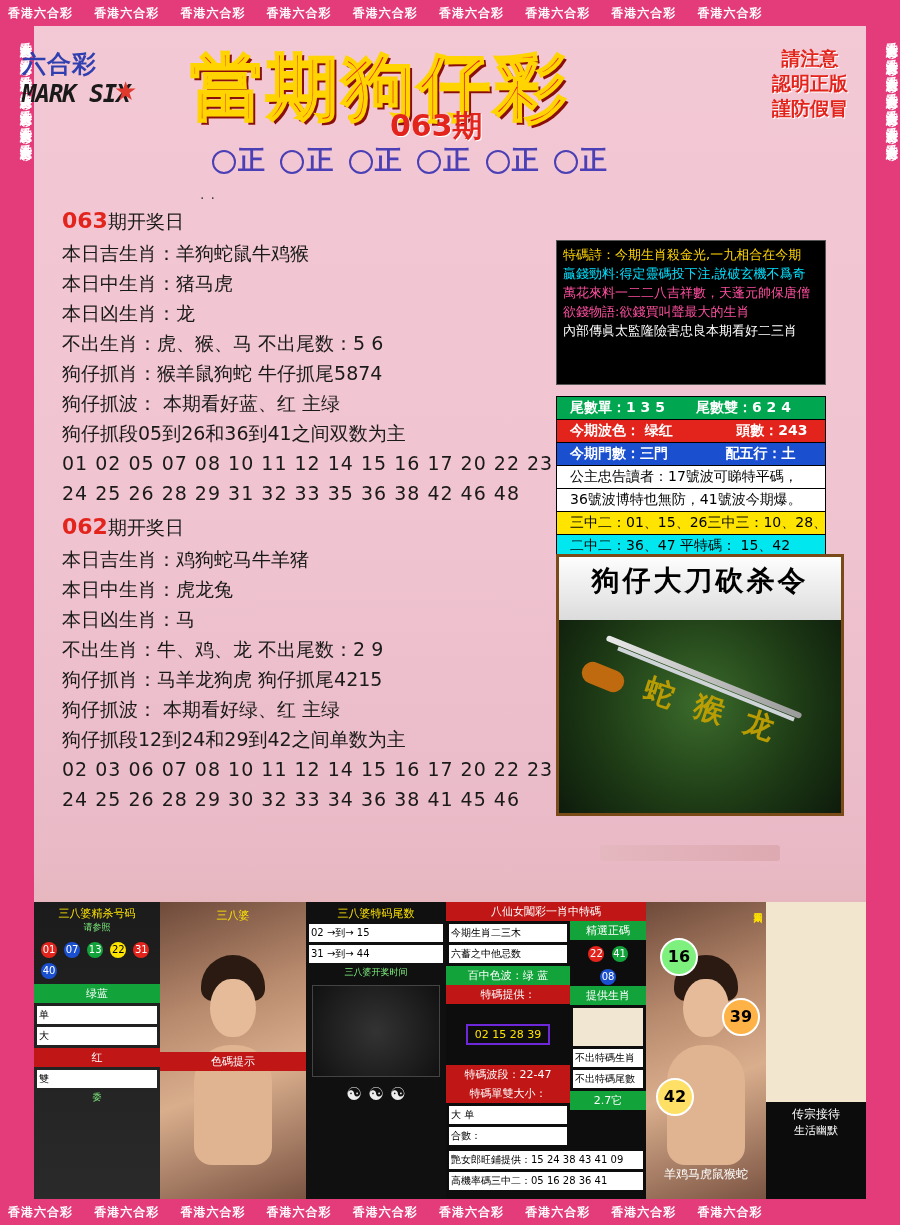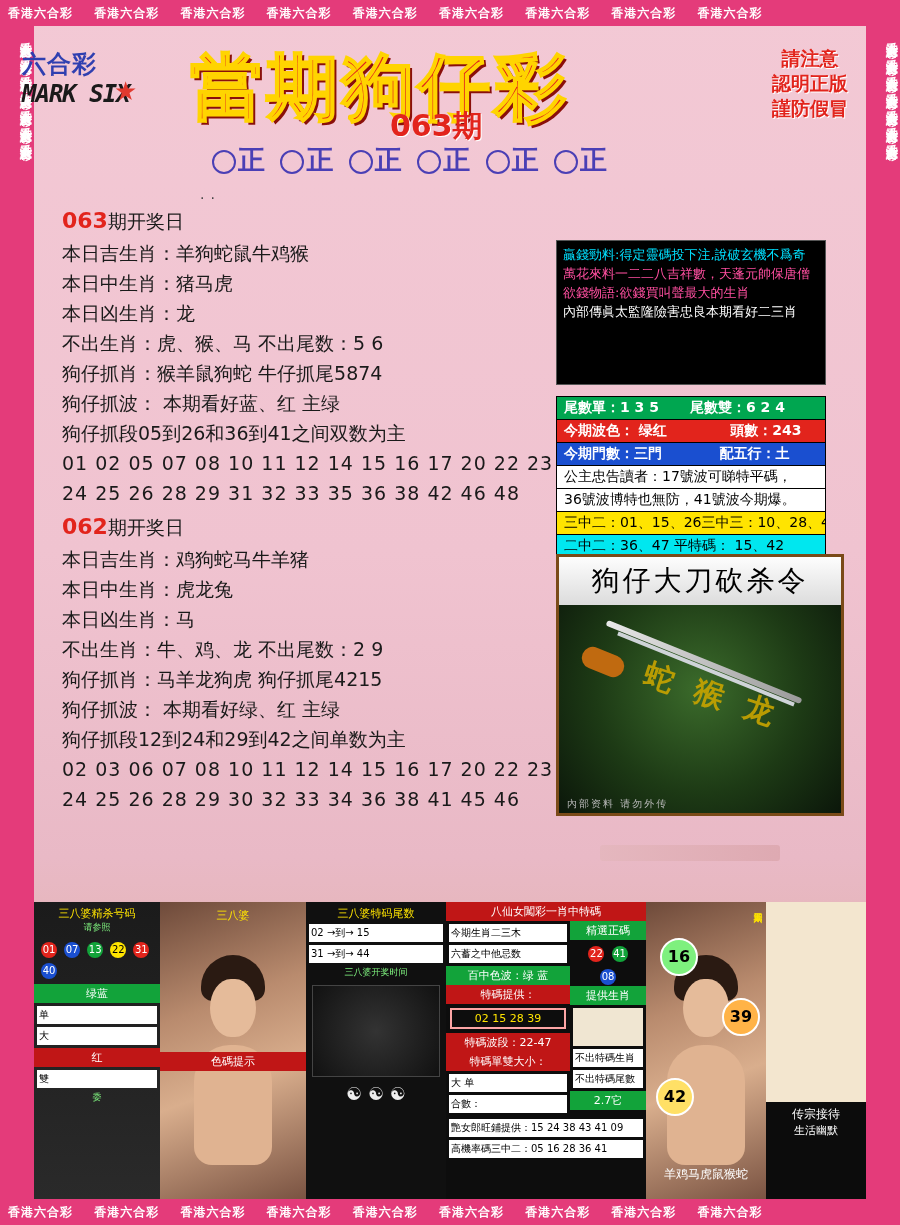--- a/index.html
+++ b/index.html
@@ -45,30 +45,30 @@
   .poem{position:absolute;left:556px;top:240px;width:270px;height:145px;background:#000;border:1px solid #555;padding:4px 6px;box-sizing:border-box;font-size:13px;line-height:19px;}
   .poem .r1{color:#ffd400;}
   .poem .r2{color:#00e0ff;}
   .poem .r3{color:#ff4fa0;}
   .poem .r4{color:#ff4fa0;}
   .poem .r5{color:#ffffff;}
 
   .tbl{position:absolute;left:556px;top:396px;width:270px;border:1px solid #000;box-sizing:border-box;font-size:14px;}
   .tbl .row{display:flex;border-bottom:1px solid #000;}
   .tbl .row:last-child{border-bottom:none;}
-  .tbl .cell{padding:2px 7px;box-sizing:border-box;white-space:nowrap;overflow:hidden;}
+  .tbl .cell{padding:2px 13px;box-sizing:border-box;white-space:nowrap;overflow:hidden;}
   .r-green{background:#00a650;color:#fff;font-weight:bold;}
   .r-red{background:#e2241c;color:#fff;font-weight:bold;}
   .r-blue{background:#1a4fd0;color:#fff;font-weight:bold;}
   .r-white{background:#fff;color:#000;}
   .r-yellow{background:#ffe400;color:#000;}
   .r-cyan{background:#00e7ef;color:#000;}
 
   .knifebox{position:absolute;left:556px;top:554px;width:288px;height:262px;border:3px solid #7a4a18;background:#111;box-sizing:border-box;overflow:hidden;}
-  .knifebox .kt{height:48px;background:linear-gradient(180deg,#fdfdfd,#dcdcdc);color:#000;font-size:28px;font-weight:normal;text-align:center;line-height:48px;letter-spacing:3px;}
+  .knifebox .kt{height:63px;background:linear-gradient(180deg,#fdfdfd,#dcdcdc);color:#000;font-size:28px;font-weight:bold;text-align:center;line-height:48px;letter-spacing:3px;}
   .knifebox .kbody{position:relative;height:210px;background:radial-gradient(circle at 50% 40%, #3b6b2b 0%, #1d3a15 55%, #0b160a 100%);}
   .knifebox .blade{position:absolute;left:40px;top:54px;width:210px;height:6px;background:linear-gradient(90deg,#e9e9e9,#9a9a9a);transform:rotate(22deg);border-radius:3px;}
   .knifebox .blade2{position:absolute;left:52px;top:62px;width:190px;height:4px;background:#cfd4d8;transform:rotate(22deg);}
   .knifebox .hilt{position:absolute;left:22px;top:46px;width:44px;height:22px;background:#c06a10;border-radius:11px;transform:rotate(22deg);}
   .knifebox .zodiac{position:absolute;left:58px;top:70px;width:190px;text-align:center;color:#c8a400;font-size:30px;font-weight:bold;letter-spacing:6px;transform:rotate(18deg);opacity:.9;}
   .knifebox .foot{position:absolute;left:8px;bottom:4px;color:#b9b9b9;font-size:10px;letter-spacing:2px;}
 
   .faint{position:absolute;left:600px;top:845px;width:180px;height:16px;background:linear-gradient(90deg,#e3b6bb,#d9a3a9);opacity:.7;border-radius:3px;}
 
   
@@ -78,21 +78,21 @@
   .th2{left:126px;width:146px;background:#12110f;}
   .th3{left:272px;width:140px;background:#101010;}
   .th4{left:412px;width:200px;background:#0d0d0d;}
   .th5{left:612px;width:120px;background:#0e0e0e;}
   .th6{left:732px;width:100px;background:#0c0c0c;}
 
   .mini-title{color:#ffe400;font-size:11px;text-align:center;padding-top:4px;}
   .mini-sub{color:#7ef07e;font-size:9px;text-align:center;}
   .redband{background:#c01616;color:#fff;font-size:11px;text-align:center;padding:2px 0;}
   .greenband{background:#12a33a;color:#fff;font-size:11px;text-align:center;padding:2px 0;}
-  .bluebox{border:2px solid #fca5a5;margin:4px;padding:2px;}
+  .bluebox{border:2px solid #6d28d9;margin:20px;padding:2px;}
   .whitebox{background:#fff;color:#000;font-size:10px;margin:3px;padding:2px;}
   .numchip{display:inline-block;width:16px;height:16px;line-height:16px;text-align:center;border-radius:50%;font-size:10px;margin:1px;}
   .chip-r{background:#e2241c;color:#fff;}
   .chip-b{background:#1a4fd0;color:#fff;}
   .chip-g{background:#12a33a;color:#fff;}
   .chip-y{background:#ffe400;color:#000;}
 
   .lady{position:absolute;left:0;top:0;width:100%;height:100%;
     background:linear-gradient(160deg,#6e4a3a 0%,#b98b6e 35%,#d9ae8d 60%,#7a5342 100%);}
   .lady .face{position:absolute;left:50%;top:26%;width:46px;height:58px;margin-left:-23px;border-radius:50%/55%;background:#e5bb9a;}
@@ -205,20 +205,21 @@
       <div class="ln">不出生肖：牛、鸡、龙 不出尾数：2 9</div>
       <div class="ln">狗仔抓肖：马羊龙狗虎 狗仔抓尾4215</div>
       <div class="ln">狗仔抓波：                本期看好绿、红 主绿</div>
       <div class="ln">狗仔抓段12到24和29到42之间单数为主</div>
       <div class="nums">02 03 06 07 08 10 11 12 14 15 16 17 20 22 23</div>
       <div class="nums">24 25 26 28 29 30 32 33 34 36 38 41 45 46</div>
     </div>
   </div>
 
   <div class="poem">
+    <div class="r1">特碼詩：今期生肖殺金光,一九相合在今期</div>
     <div class="r2">贏錢勁料:得定靈碼投下注,說破玄機不爲奇</div>
     <div class="r3">萬花來料一二二八吉祥數，天蓬元帥保唐僧</div>
     <div class="r4">欲錢物語:欲錢買叫聲最大的生肖</div>
     <div class="r5">內部傳眞太監隆險害忠良本期看好二三肖</div>
   </div>
 
   <div class="tbl">
     <div class="row r-green">
       <div class="cell" style="width:47%">尾數單：1 3 5</div>
       <div class="cell" style="width:53%">尾數雙：6 2 4</div>

